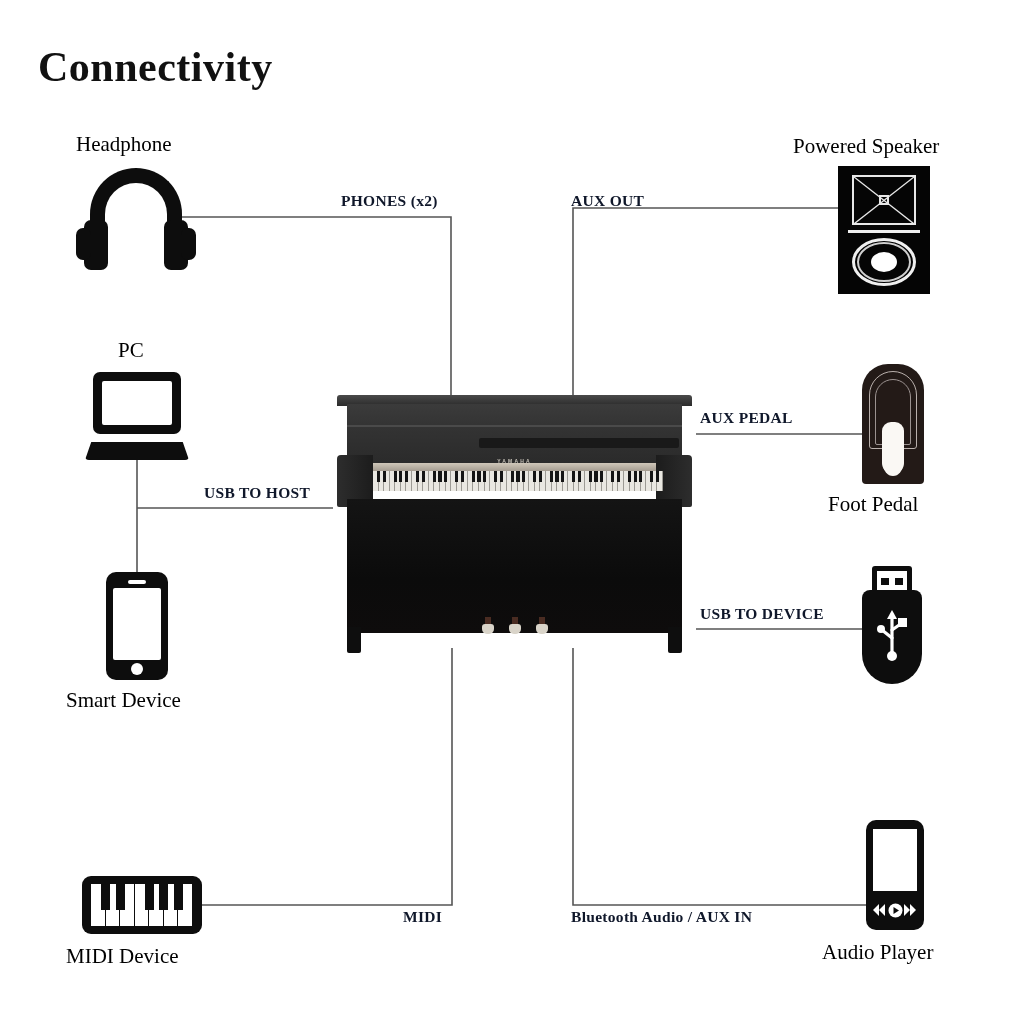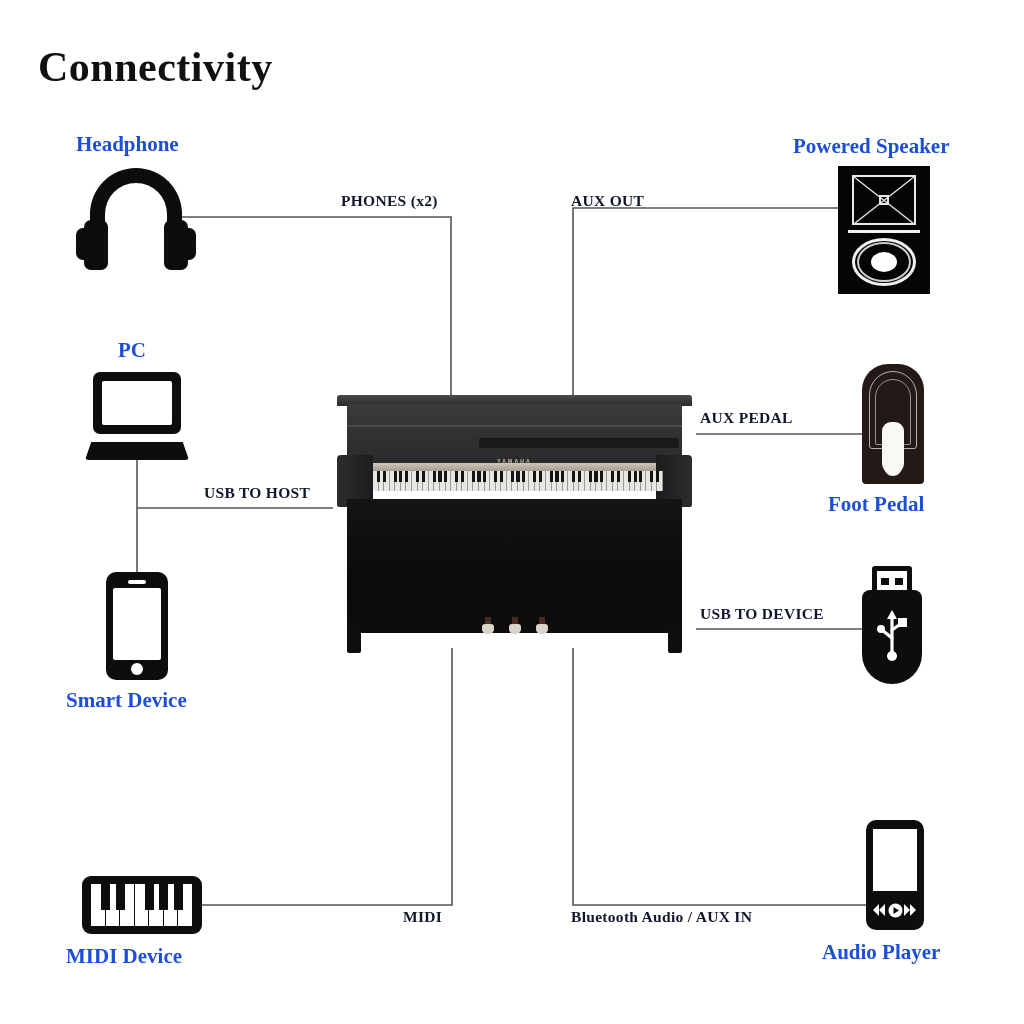--- a/index.html
+++ b/index.html
@@ -18,21 +18,21 @@
     font-size:42px;font-weight:bold;color:#111;
     font-family:"Liberation Serif", serif;
     letter-spacing:0.5px;
     margin-top:21px;
   }
 
   
   .cap{
     position:absolute;
     font-family:"Liberation Serif", serif;
-    font-weight:bold;color:#1d4ed8;
+    font-weight:normal;color:#000000;
     white-space:nowrap;
     text-align:center;
   }
   .cap-lg{font-size:21px;}
 
   
   .port{
     position:absolute;
     font-family:"Liberation Serif", serif;
     font-weight:bold;font-size:15.5px;color:#0f172a;

